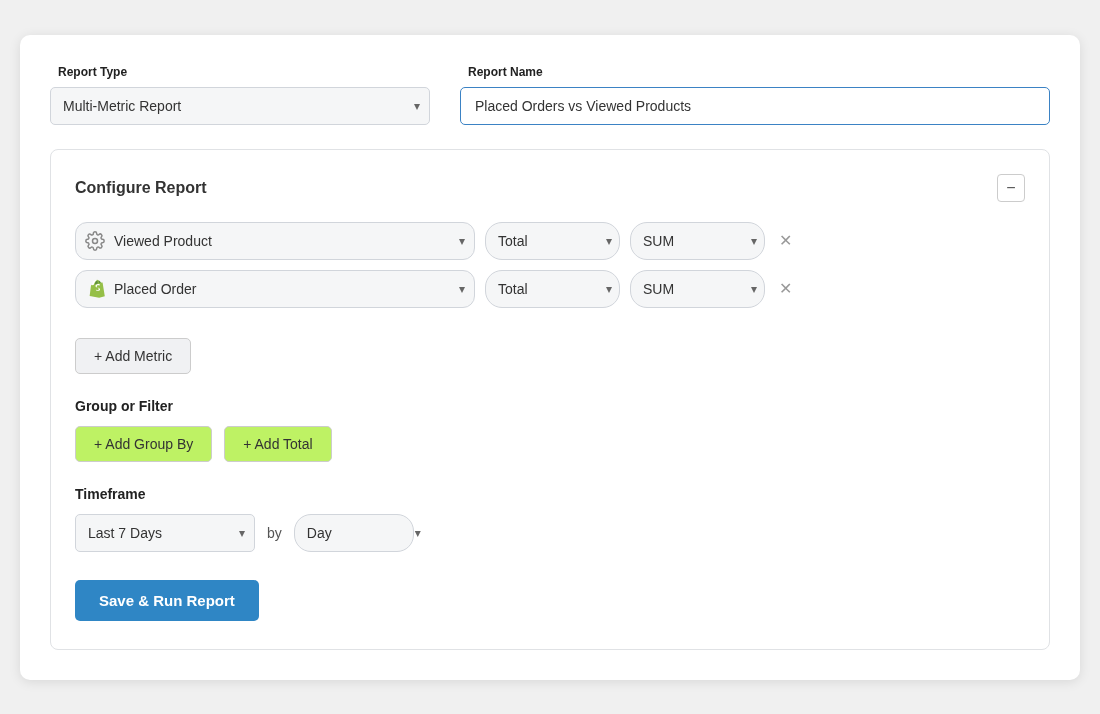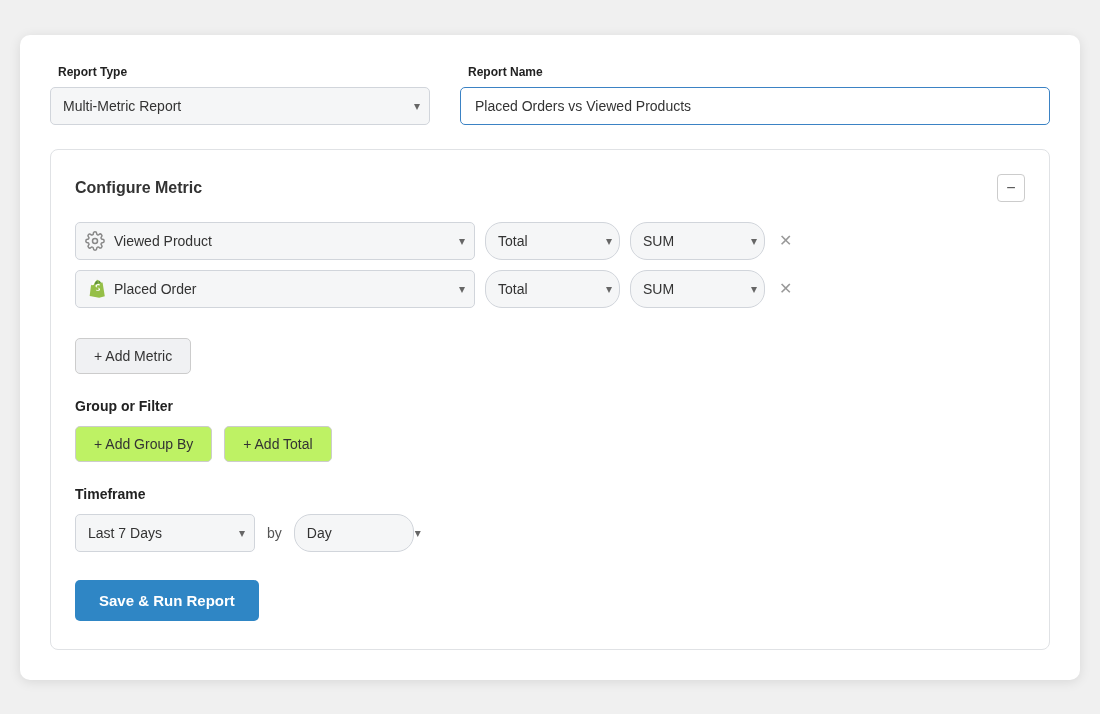--- a/index.html
+++ b/index.html
@@ -134,21 +134,21 @@
       display: flex;
       align-items: center;
       pointer-events: none;
       z-index: 1;
     }
     .metric-select-wrapper select {
       appearance: none;
       -webkit-appearance: none;
       background: #f5f6f7;
       border: 1px solid #d1d5db;
-      border-radius: 5px;
+      border-radius: 12px;
       padding: 10px 36px 10px 38px;
       font-size: 14px;
       color: #333;
       cursor: pointer;
       width: 100%;
     }
     .metric-select-wrapper .chevron {
       position: absolute;
       right: 10px;
       pointer-events: none;
@@ -268,21 +268,21 @@
       </div>
     </div>
     <div class="field-group report-name">
       <label class="field-label">Report Name</label>
       <input type="text" class="text-input" value="Placed Orders vs Viewed Products" style="">
     </div>
   </div>
 
   <div class="configure-section">
     <div class="configure-header">
-      <span class="configure-title">Configure Metric</span>
+      <span class="configure-title">Configure Report</span>
       <button class="collapse-btn">
         <span>−</span>
       </button>
     </div>
 
 
     
     <div class="metric-row">
       <div class="metric-select-wrapper">
         <span class="metric-icon">

